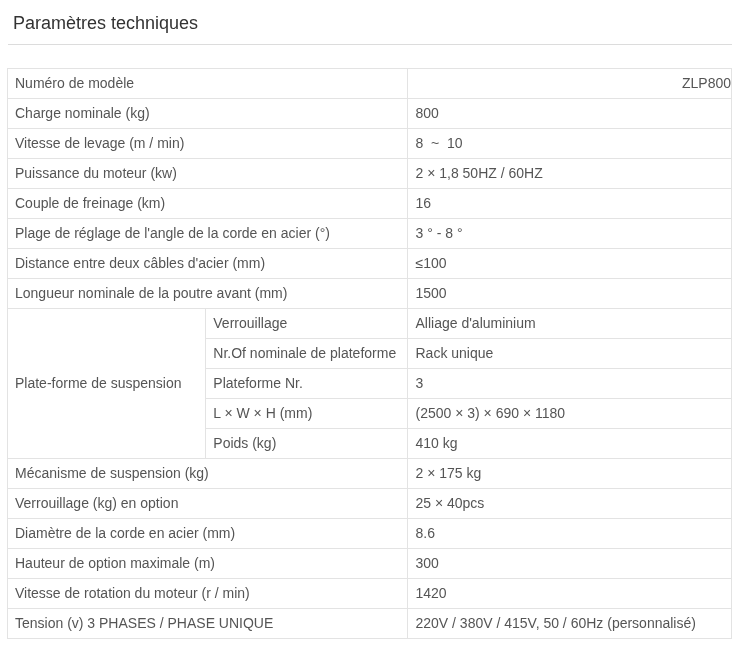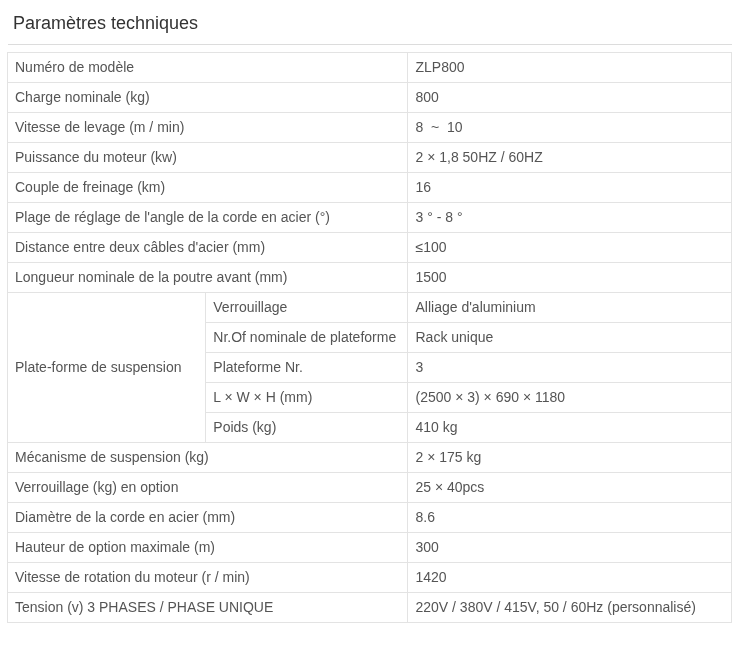--- a/index.html
+++ b/index.html
@@ -31,37 +31,37 @@
       top: 44px;
       width: 724px;
       height: 0;
       border: 0;
       border-top: 1px solid #dcdcdc;
       margin: 0;
     }
     .spec-table {
       position: absolute;
       left: 7px;
-      top: 52px;
+      top: 68px;
       width: 725px;
       border-collapse: collapse;
       font-size: 14px;
       color: #555555;
     }
     .spec-table td {
       border: 1px solid #e3e3e3;
       height: 29px;
       padding: 0 0 0 7px;
       vertical-align: middle;
       line-height: 29px;
       white-space: nowrap;
     }
     .spec-table td.col-label { width: 192px; }
     .spec-table td.col-sub { width: 195px; margin-left: 48px; }
-    .spec-table td.col-value { width: 318px; }
+    .spec-table td.col-value { width: 318px; text-align: right; }
   </style>
 </head>
 <body>
 
 <h1 class="page-title">Paramètres techniques</h1>
 <hr class="divider">
 
 <table class="spec-table">
   <tbody>
     <tr>

